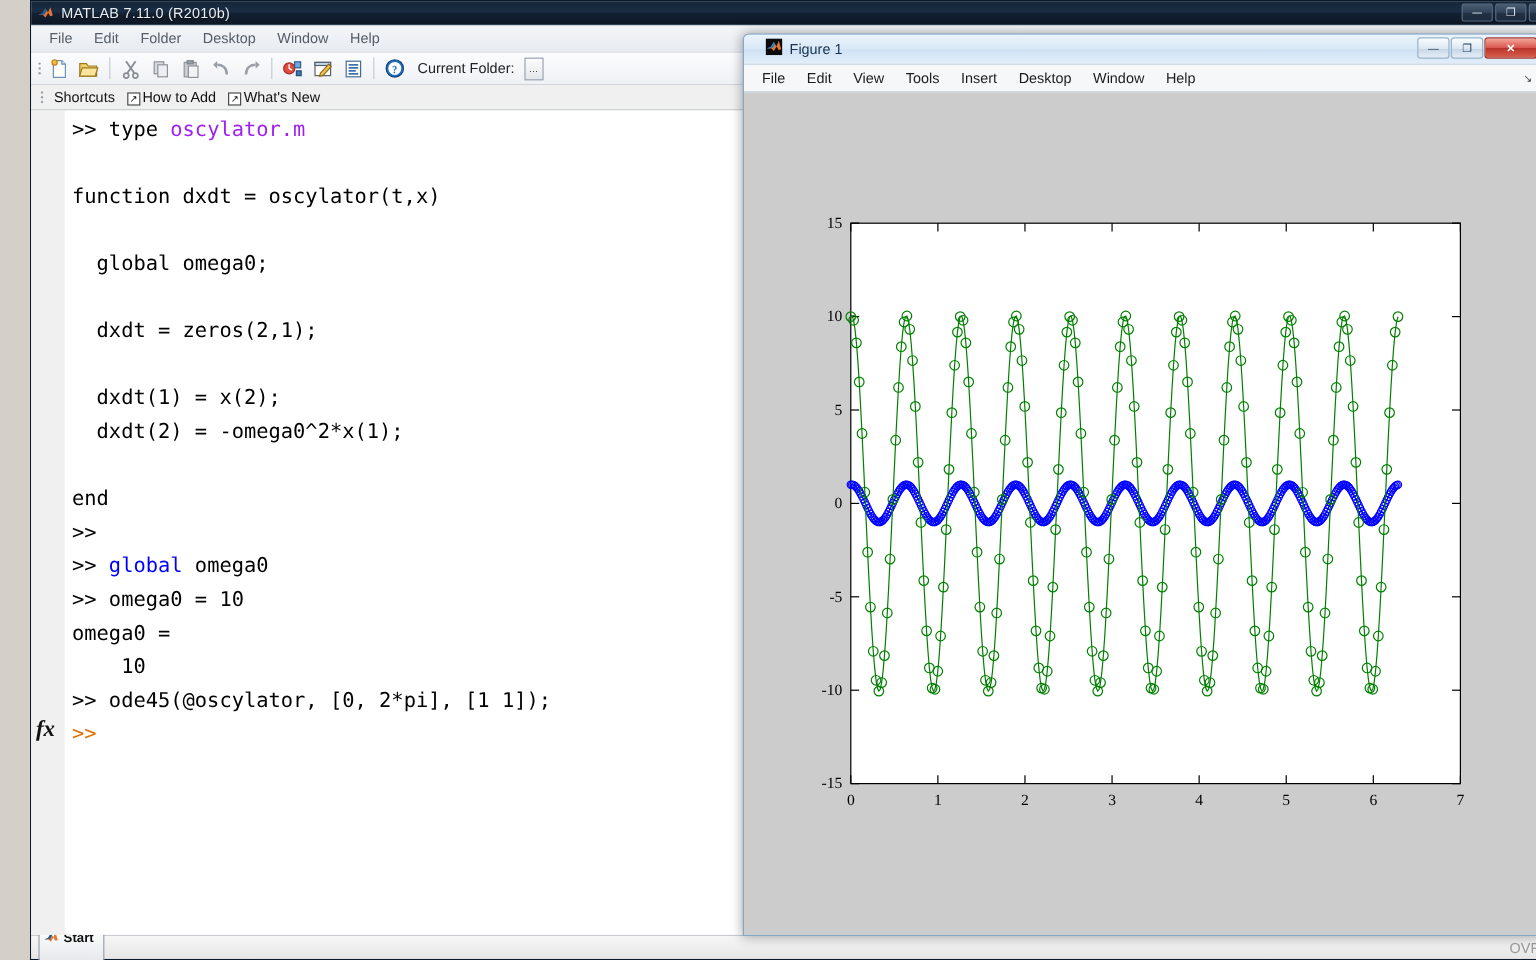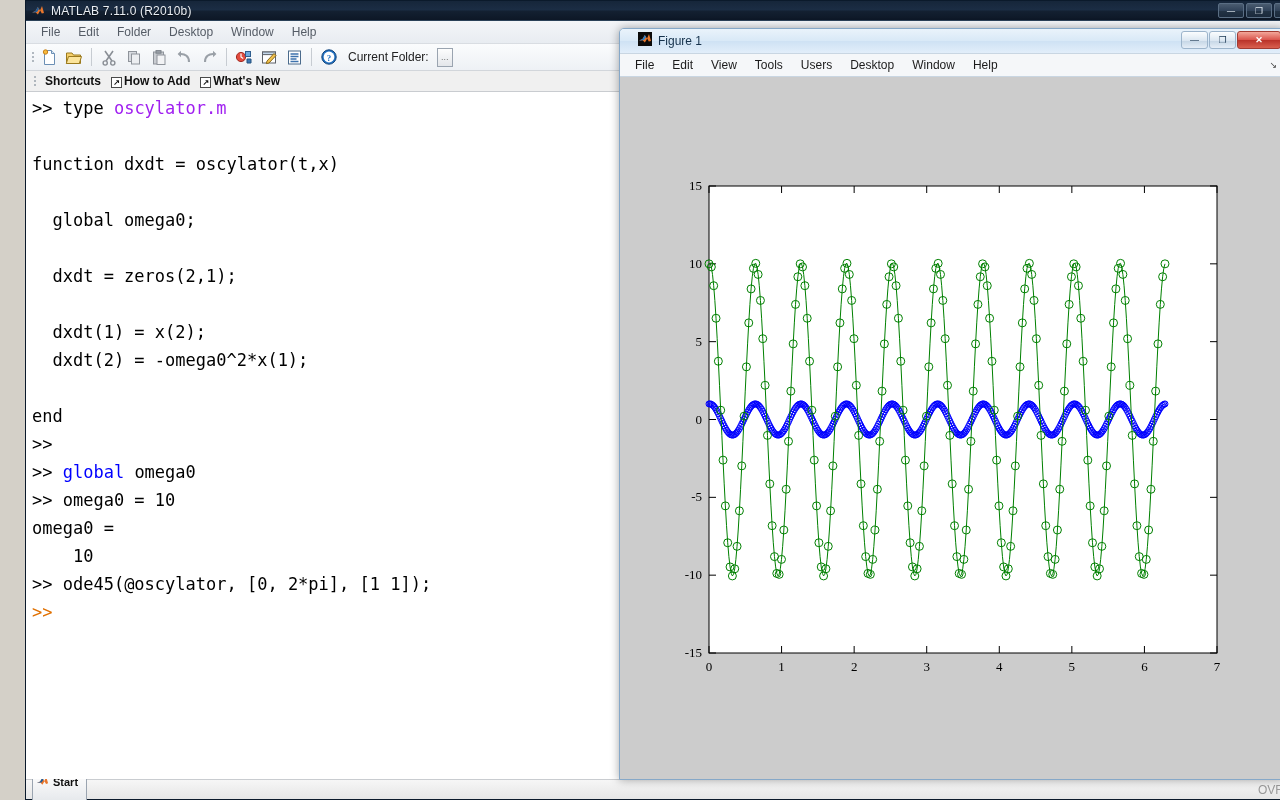--- a/index.html
+++ b/index.html
@@ -62,21 +62,21 @@
     height:19px; width:247px; background:#fff; border:1px solid #9aa4b0;
     font-size:12px; color:#111; padding:1px 4px; line-height:17px;
     font-family:"Liberation Sans", sans-serif; white-space:nowrap; overflow:hidden;
   }
   .cf-btn { width:16px; height:19px; margin-left:2px; background:linear-gradient(to bottom,#fdfdfd,#e3e6ea); border:1px solid #9aa4b0; display:flex;align-items:center;justify-content:center;font-size:8px;color:#333; }
 
   .shortcutbar {
     height: 21px; background:#f0f0f0; display:flex; align-items:center;
     padding-left:6px; gap:4px; border-bottom:1px solid #c9ccd0;
   }
-  .shortcutbar .sc { font-size:12px; color:#111; padding:0 3px;font-weight:bold; }
+  .shortcutbar .sc { font-size:12px; color:#111; padding:0 3px; }
   .sc-ico {
     width:11px;height:11px;border:1px solid #4a4a4a;background:#fff;
     display:inline-flex;align-items:center;justify-content:center;
     font-size:8px;line-height:1;color:#111;margin-right:2px;
   }
 
   
   .cmdarea { flex:1; display:flex; background:#f0f0f0; position:relative; overflow:hidden; }
   .gutter { width:28px; background:#f0f0f0; position:relative; }
   .fx {
@@ -276,20 +276,23 @@
       <span class="sc">Shortcuts</span>
       <span class="sc">
         <span class="sc-ico">↗</span><span>How to Add</span>
       </span>
       <span class="sc">
         <span class="sc-ico">↗</span><span>What's New</span>
       </span>
     </div>
 
     <div class="cmdarea">
+      <div class="gutter">
+        <span class="fx">fx</span>
+      </div>
       <div class="cmdtext" id="cmd-text"><div><span>&gt;&gt; </span><span>type </span><span style="color: rgb(160, 32, 240);">oscylator.m</span></div><div><span>&nbsp;</span></div><div><span>function dxdt = oscylator(t,x)</span></div><div><span>&nbsp;</span></div><div><span>  global omega0;</span></div><div><span>&nbsp;</span></div><div><span>  dxdt = zeros(2,1);</span></div><div><span>&nbsp;</span></div><div><span>  dxdt(1) = x(2);</span></div><div><span>  dxdt(2) = -omega0^2*x(1);</span></div><div><span>&nbsp;</span></div><div><span>end</span></div><div><span>&gt;&gt;</span></div><div><span>&gt;&gt; </span><span style="color: rgb(0, 0, 255);">global</span><span> omega0</span></div><div><span>&gt;&gt; </span><span>omega0 = 10</span></div><div><span>omega0 =</span></div><div><span>    10</span></div><div><span>&gt;&gt; </span><span>ode45(@oscylator, [0, 2*pi], [1 1]);</span></div><div style="color: rgb(224, 112, 0);">&gt;&gt;</div></div>
       <div class="vscroll">
         <div class="thumb"></div>
       </div>
     </div>
 
     <div class="statusbar">
       <div class="startbtn">
         <svg width="13" height="13" viewBox="0 0 14 14">
           <path d="M1 8.5 L4.5 7 L6.8 3 L9 6.5 L11 2 L13 9 L10.8 9.6 L9.2 6.6 L6.9 10.5 L4.6 8.2 Z" fill="#e8762c"></path>
@@ -316,21 +319,21 @@
         <div class="fig-btn">❐</div>
         <div class="fig-btn close">✕</div>
       </div>
     </div>
 
     <div class="fig-menubar">
       <div class="mi">File</div>
       <div class="mi">Edit</div>
       <div class="mi">View</div>
       <div class="mi">Tools</div>
-      <div class="mi">Users</div>
+      <div class="mi">Insert</div>
       <div class="mi">Desktop</div>
       <div class="mi">Window</div>
       <div class="mi">Help</div>
       <span class="fig-mb-arrow">↘</span>
     </div>
 
     <div class="fig-canvas">
       <svg id="plot-svg" width="664" height="702">
           <rect x="0" y="0" width="664" height="702" fill="#cccccc"></rect>
           <rect x="89" y="109" width="508" height="467" fill="#ffffff" stroke="#000" stroke-width="1"></rect>

